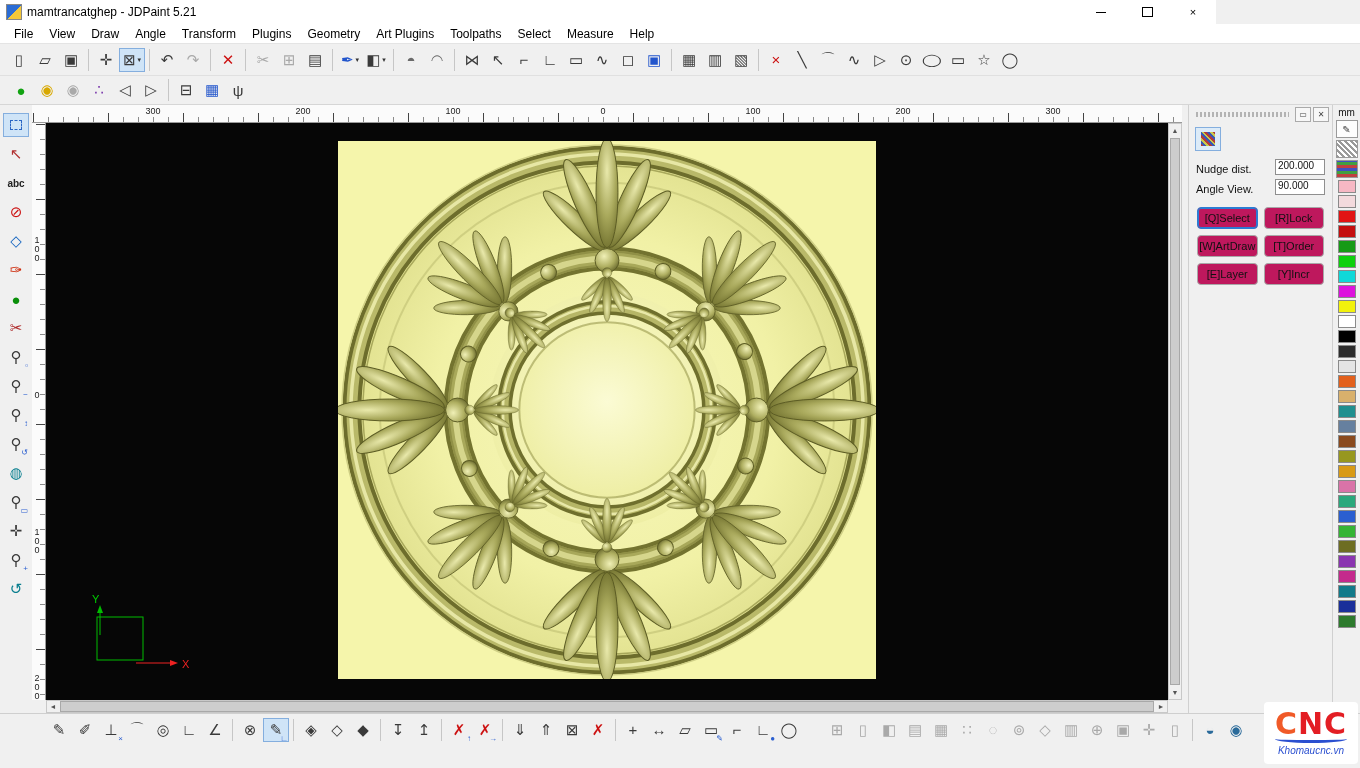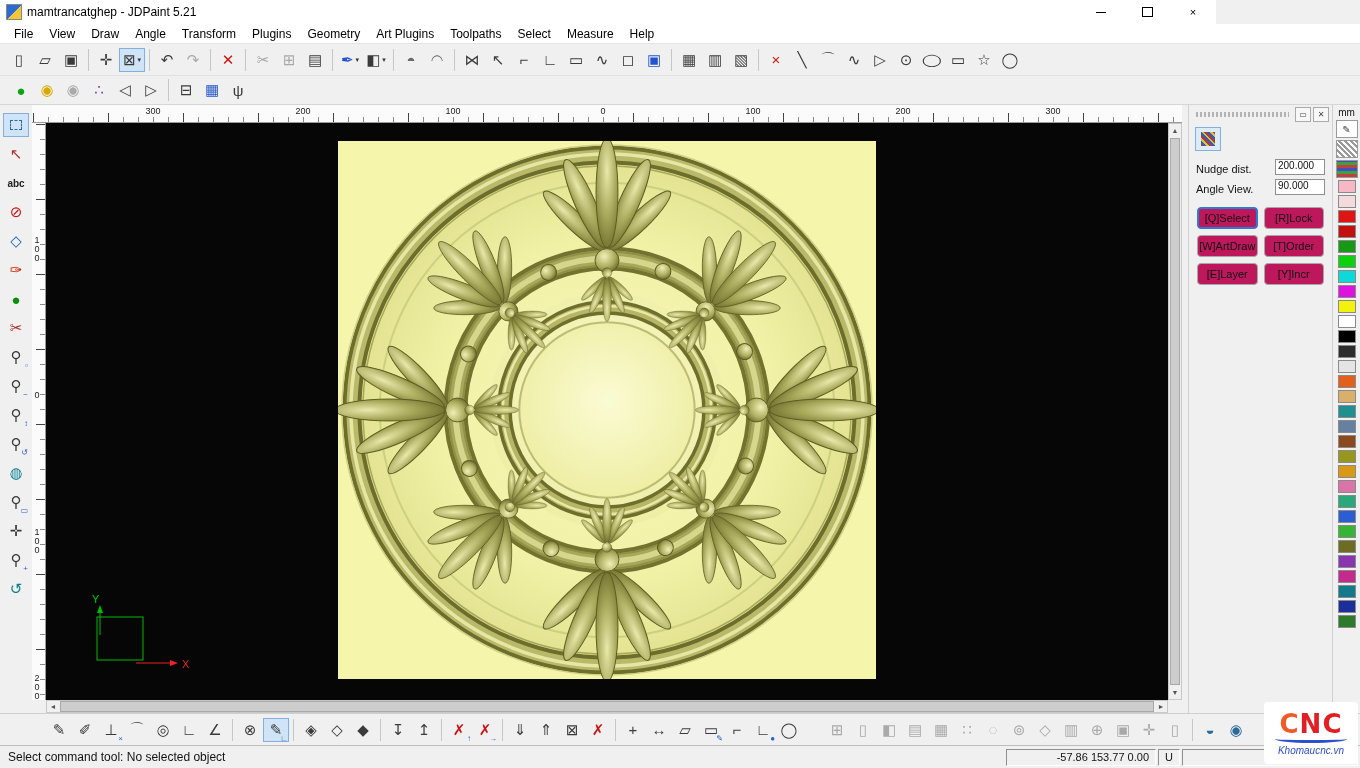--- a/index.html
+++ b/index.html
@@ -78,21 +78,21 @@
   .swatch{width:18px;height:13px;border:1px solid #8a8a8a;margin-bottom:2px;box-sizing:border-box;}
   
   #statusbar{position:absolute;left:0;top:745px;width:1360px;height:23px;background:#f0f0f0;border-top:1px solid #bdbdbd;display:flex;align-items:center;box-sizing:border-box;}
   .sb-msg{flex:1;padding-left:8px;font-size:12px;color:#111;}
   .sb-cell{height:17px;border:1px solid;border-color:#8f8f8f #fff #fff #8f8f8f;margin-right:2px;display:flex;align-items:center;box-sizing:border-box;font-size:11px;}
   .sb-coords{width:150px;justify-content:flex-end;padding-right:6px;}
   .sb-mode{width:22px;justify-content:center;}
   .sb-end{width:176px;}
   
   #logo{position:absolute;right:2px;bottom:4px;width:94px;height:62px;background:#fff;z-index:30;display:flex;flex-direction:column;align-items:center;justify-content:center;border-radius:4px;}
-  .cnc{font-family:"DejaVu Sans",sans-serif;font-size:26px;font-weight:bold;line-height:28px;letter-spacing:1px;}
+  .cnc{font-family:"DejaVu Sans",sans-serif;font-size:30px;font-weight:bold;line-height:28px;letter-spacing:1px;}
   .c1{color:#f05a28;}.c2{color:#e31e24;}.c3{color:#e31e24;}
   .swoosh{width:72px;height:5px;border-bottom:3px solid #2a4fd0;border-radius:50%;margin-top:-3px;}
   .lsub{color:#2a4fd0;font-size:10px;font-style:italic;margin-top:2px;}
 </style>
 </head>
 <body>
 
 <div id="screen" data-name="jdpaint-window">
 
   <div id="titlebar" data-name="title-bar">
@@ -686,26 +686,20 @@
       </div>
       <div class="tsep" data-name="toolbar-separator"></div>
       <div class="tool" data-name="bucket-icon">
         <span class="g" style="color: rgb(42, 106, 154);">◒</span>
       </div>
       <div class="tool" data-name="eye-icon">
         <span class="g" style="color: rgb(42, 106, 154);">◉</span>
       </div>
     </div>
 
-  <div id="statusbar" data-name="status-bar">
-    <div class="sb-msg" data-name="status-message">Select command tool: No selected object</div>
-    <div class="sb-cell sb-coords" data-name="coordinate-display">-57.86 153.77 0.00</div>
-    <div class="sb-cell sb-mode" data-name="unit-indicator">U</div>
-    <div class="sb-cell sb-end" data-name="status-extra"></div>
-  </div>
 
   <div id="logo" data-name="khomaucnc-logo">
     <div class="cnc" data-name="logo-text"><span class="c1">C</span><span class="c2">N</span><span class="c3">C</span></div>
     <div class="swoosh" data-name="logo-swoosh"></div>
     <div class="lsub" data-name="logo-subtitle">Khomaucnc.vn</div>
   </div>
 
 </div>
 
 </body></html>

